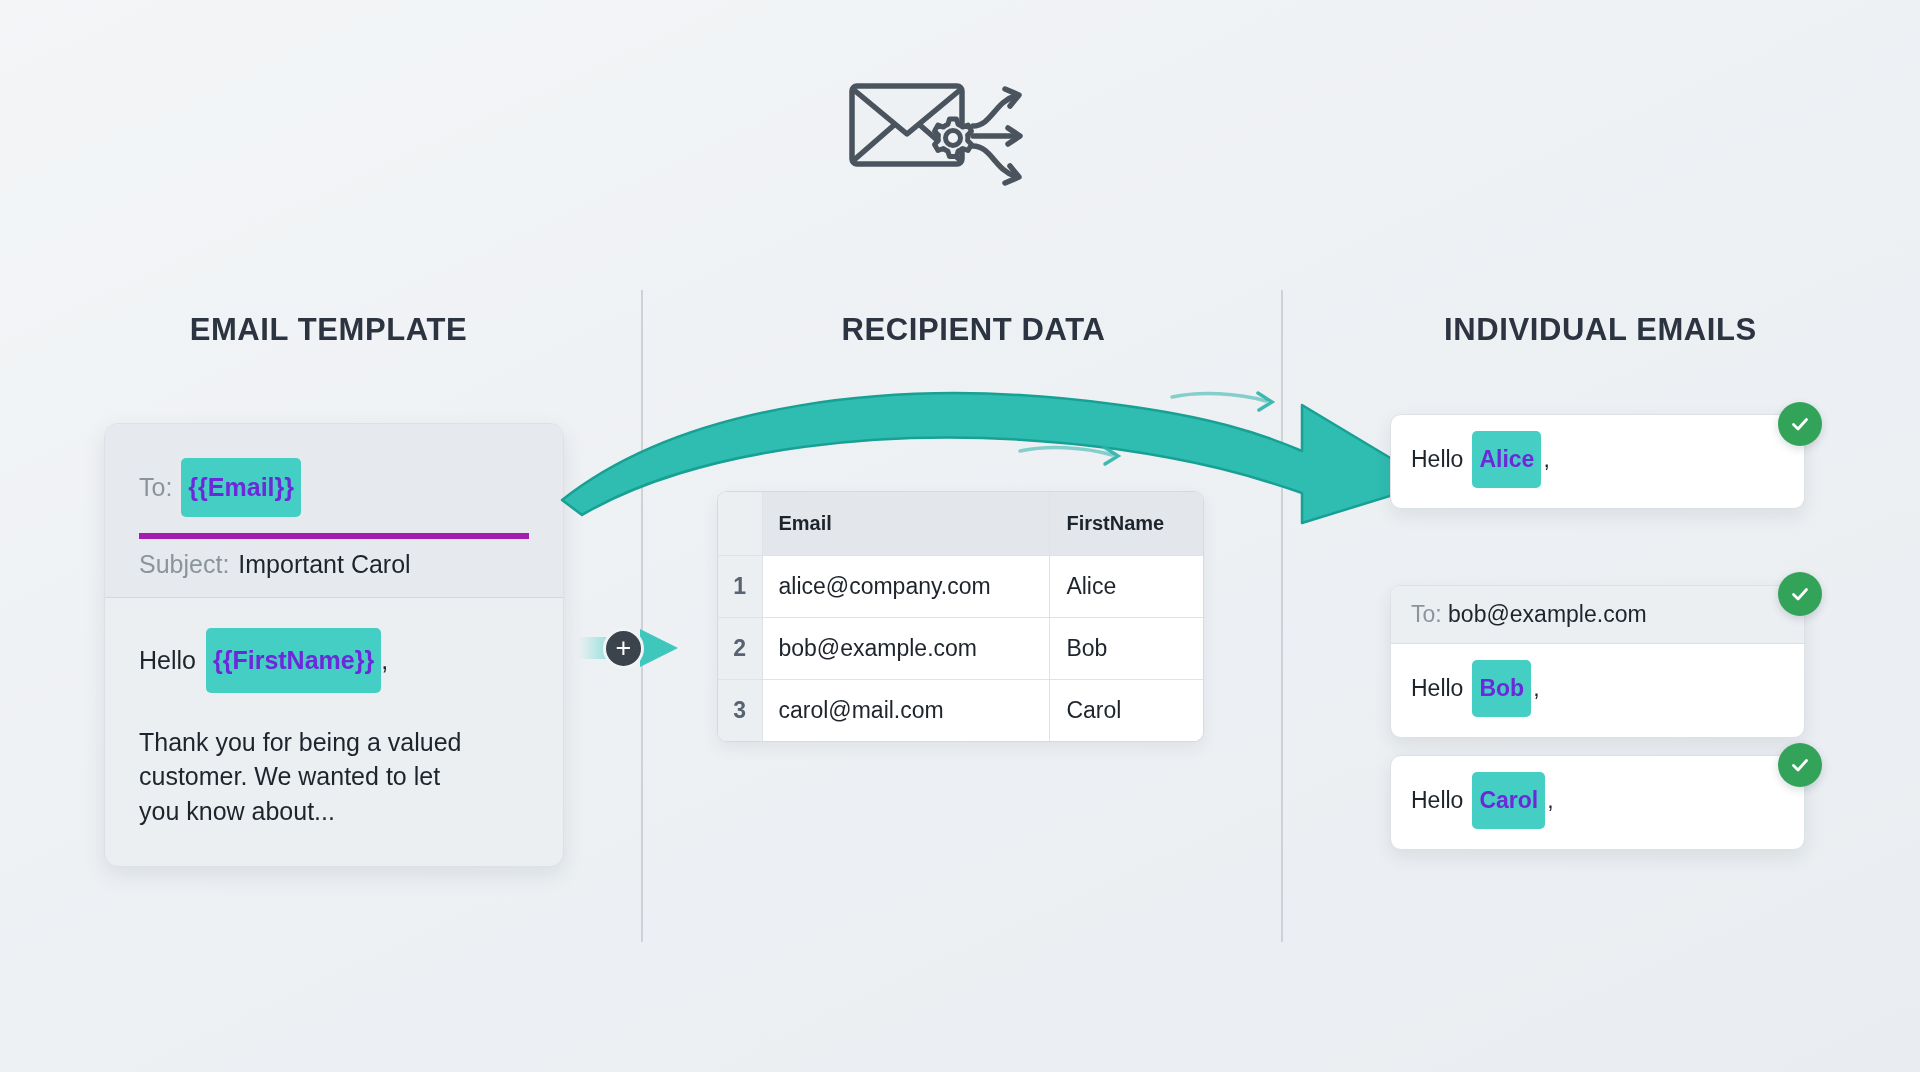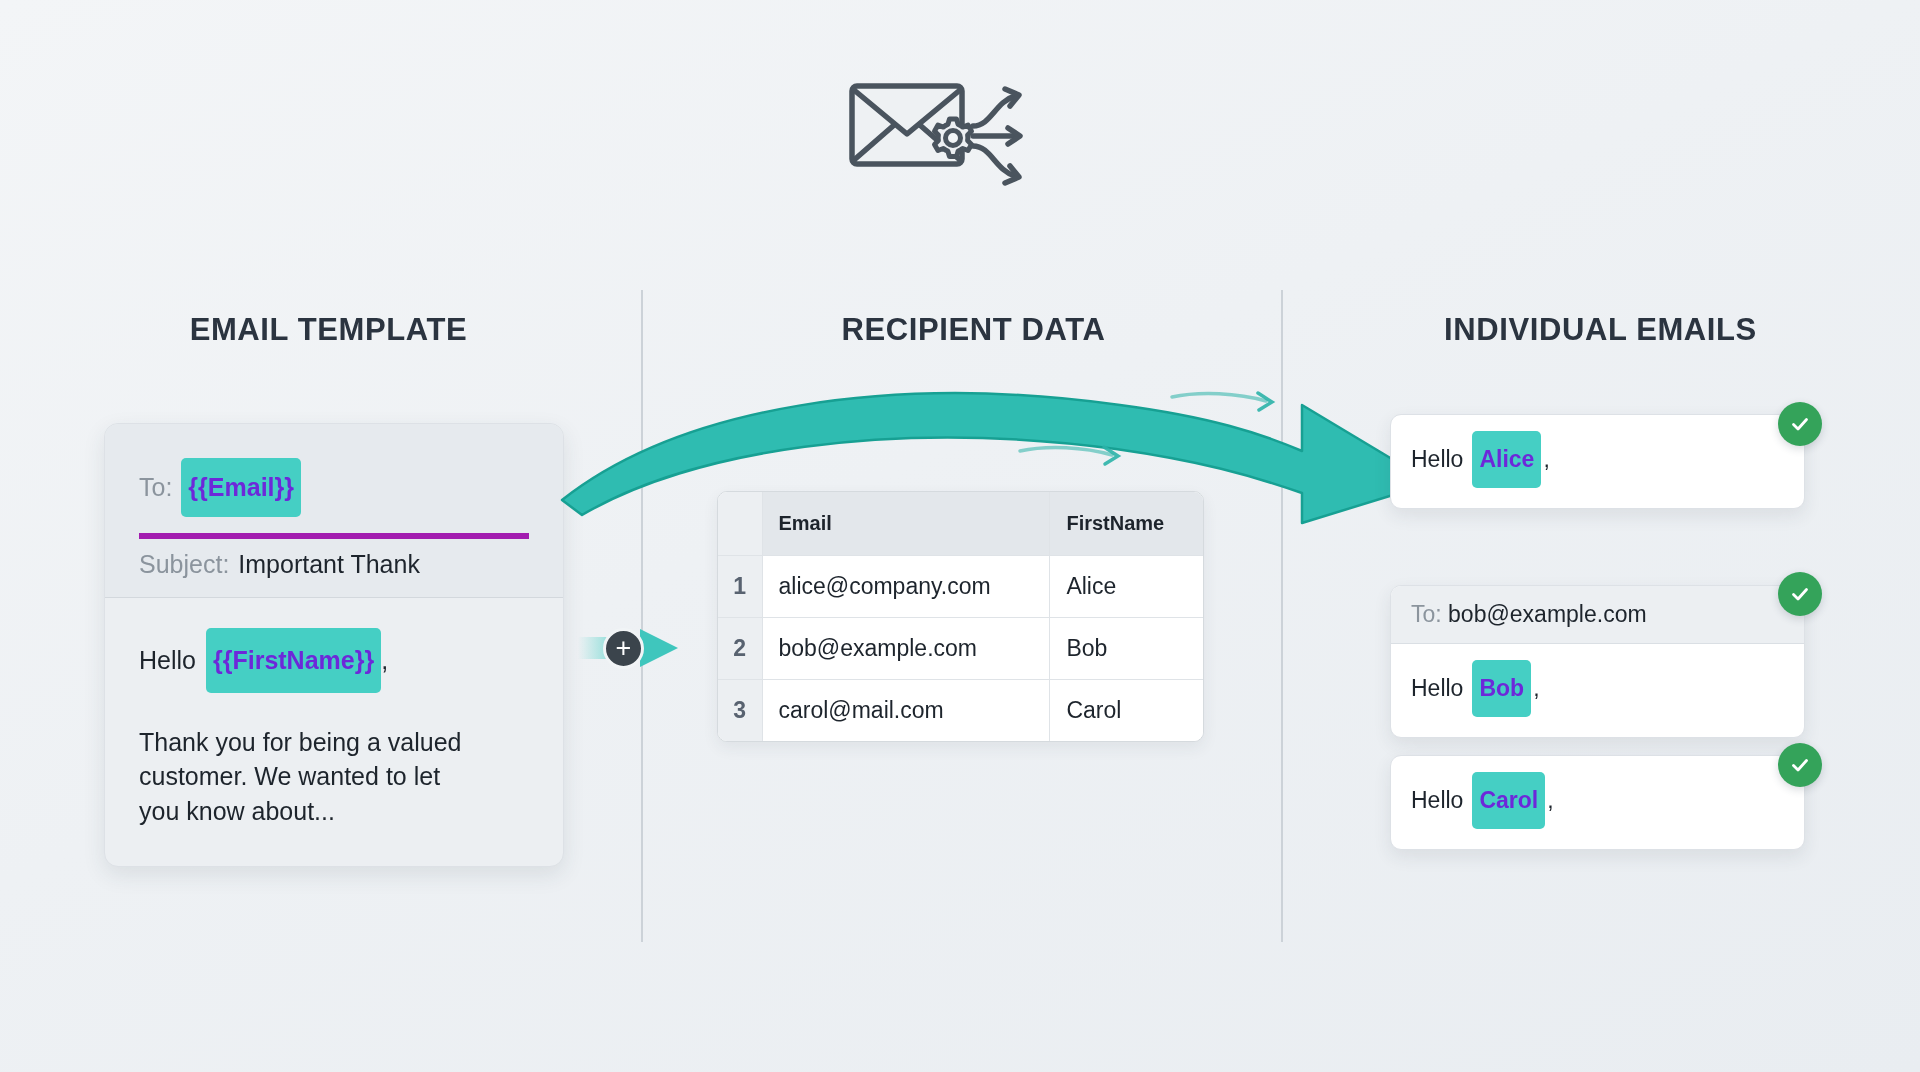--- a/index.html
+++ b/index.html
@@ -277,21 +277,21 @@
   <div class="col-heading h3">INDIVIDUAL EMAILS</div>
 
   <div class="template-card">
     <div class="tpl-head">
       <div class="tpl-line">
         <span class="tpl-label">To:</span>
         <span class="merge-tag">{{Email}}</span>
       </div>
       <div class="tpl-line">
         <span class="tpl-label">Subject:</span>
-        <span class="tpl-value">Important Thank</span>
+        <span class="tpl-value">Important Carol</span>
       </div>
     </div>
     <div class="tpl-body">
       <div class="tpl-greet">
         <span class="word">Hello</span>
         <span class="merge-tag">{{FirstName}}</span>
         <span>,</span>
       </div>
       <div class="tpl-para">Thank you for being a valued customer. We wanted to let you know about...</div>
     </div>

